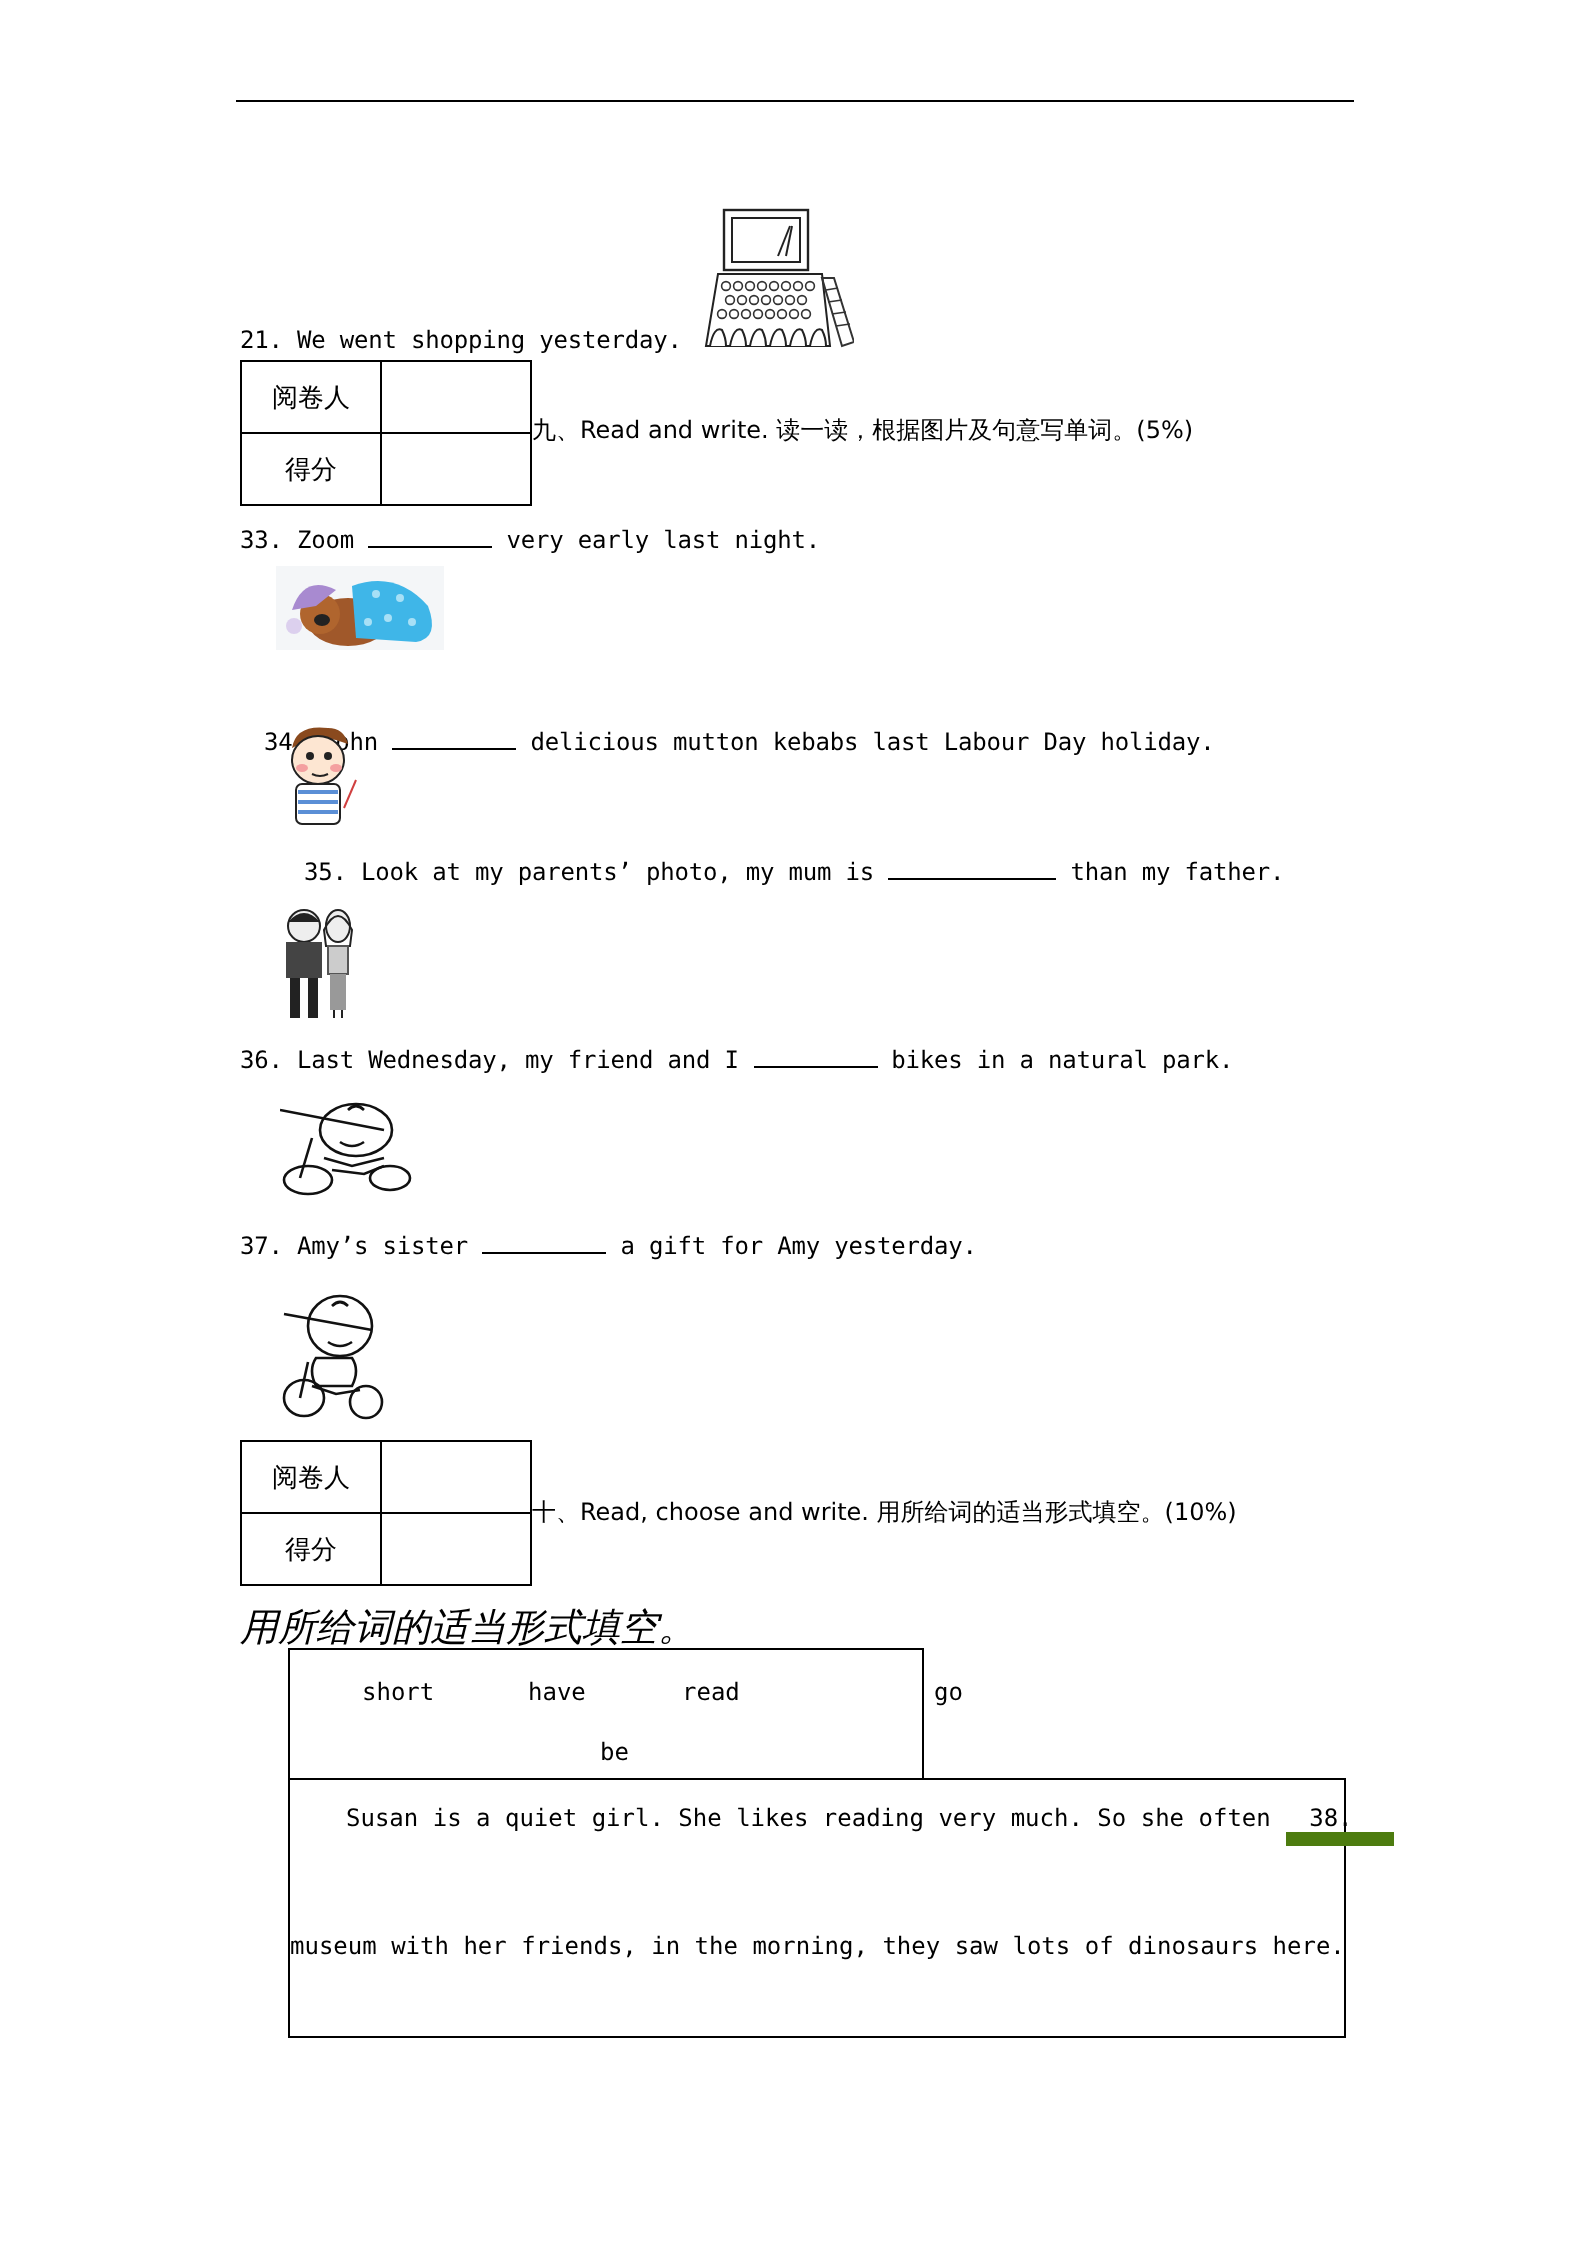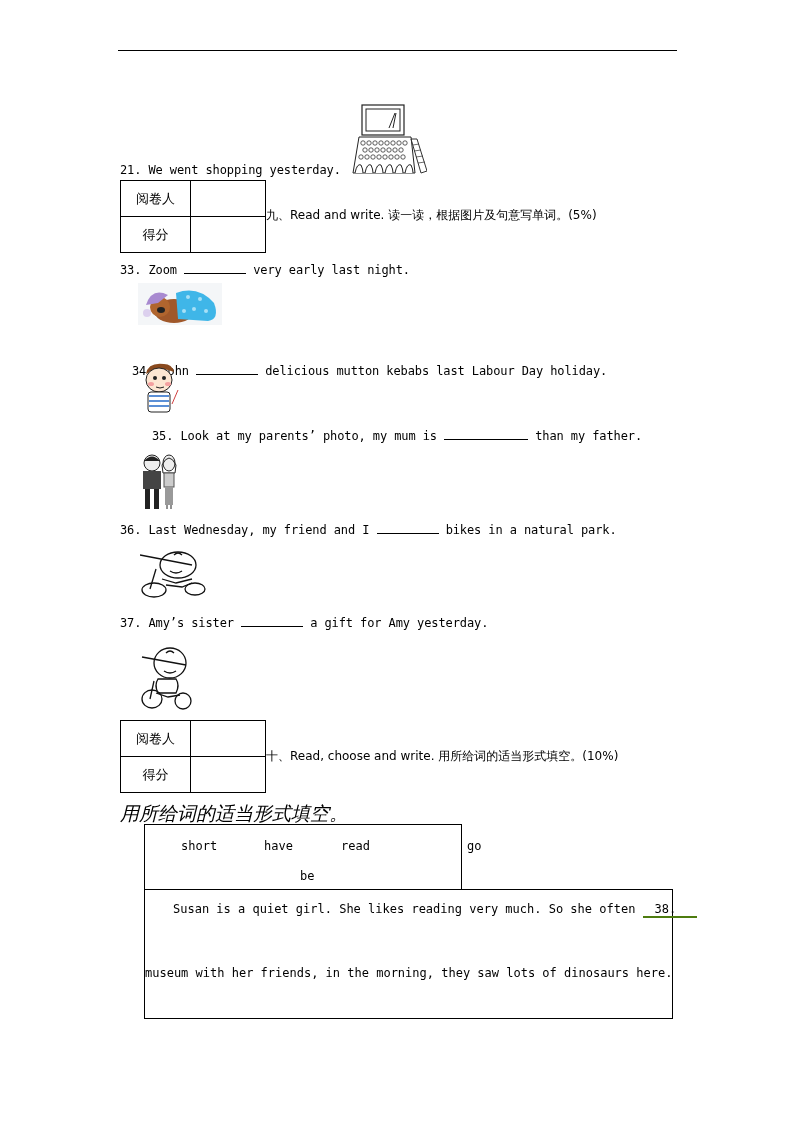--- a/index.html
+++ b/index.html
@@ -14,21 +14,21 @@
   .score-table td { border: 1px solid #000; height: 35px; padding: 0; text-align: center; }
   .score-table td.lbl { width: 69px; }
   .score-table td.val { width: 74px; }
   .section-title { font-size: 12px; white-space: nowrap; }
   .pic { position: absolute; }
   .wordbox { left: 144px; top: 824px; width: 316px; height: 65px; border: 1px solid #000; border-bottom: none;
              font-size: 12px; }
   .wordbox .w { position: absolute; top: 14px; }
   .passage { left: 144px; top: 889px; width: 527px; height: 128px; border: 1px solid #000; font-size: 12px; }
   .passage .pl { position: absolute; left: 0; white-space: nowrap; }
-  .uline { display: inline-block; border-bottom: 2px solid #4d7c0f; text-align: left; }
+  .uline { display: inline-block; border-bottom: 7px solid #4d7c0f; text-align: left; }
 </style>
 </head>
 <body>
 
 <div class="abs header-rule"></div>
 
 <div class="pic" style="left:349px; top:103px; width:78px; height:72px;">
   <svg width="78" height="72" viewBox="0 0 78 72">
     <rect x="13" y="2" width="42" height="30" fill="none" stroke="#222" stroke-width="1.2"></rect>
     <rect x="17" y="6" width="34" height="22" fill="none" stroke="#222" stroke-width="1"></rect>

